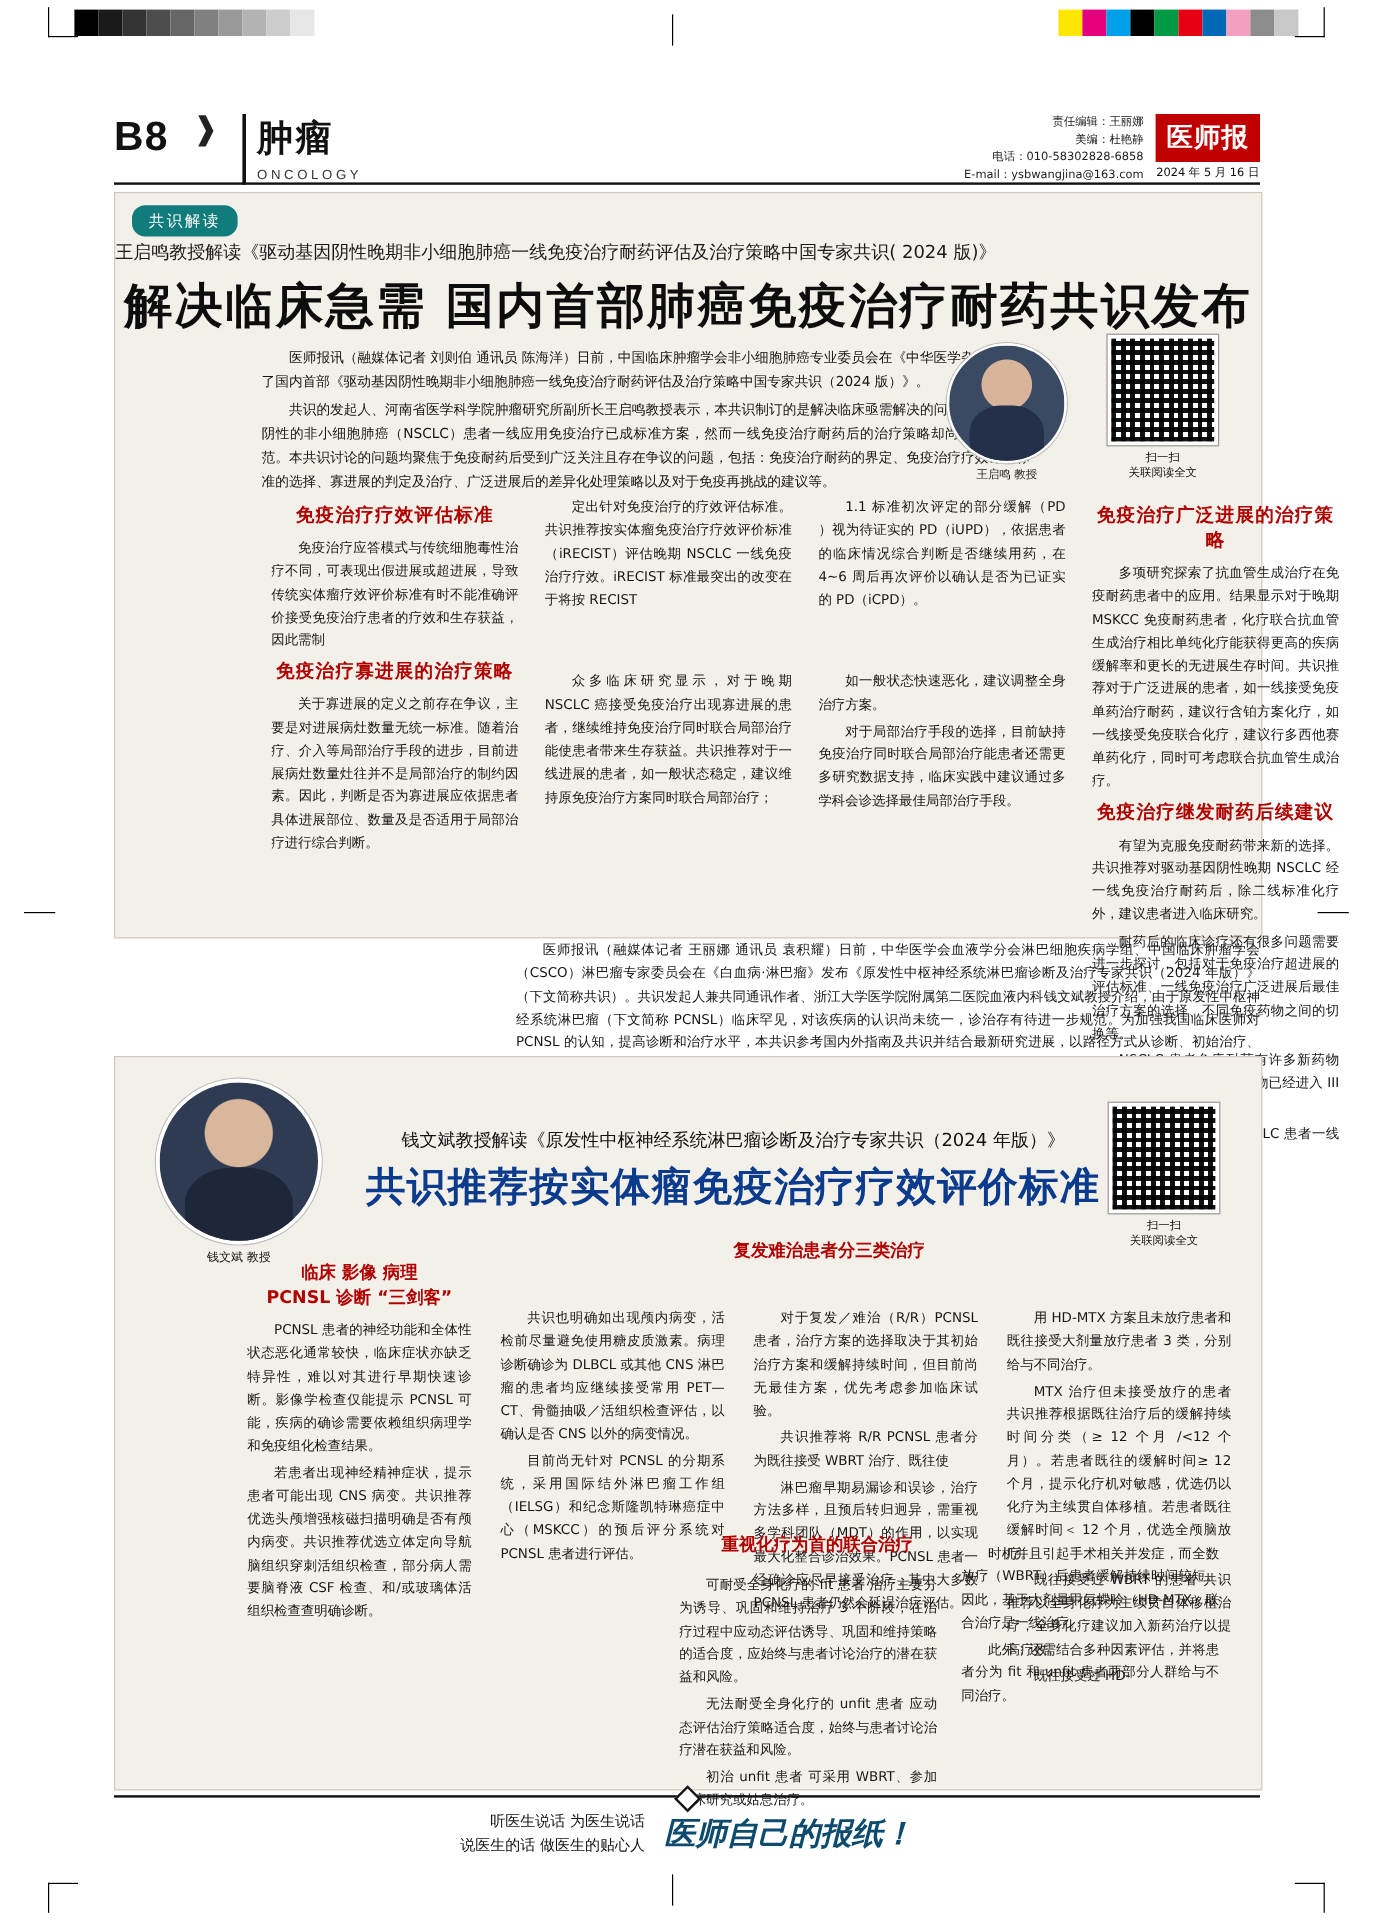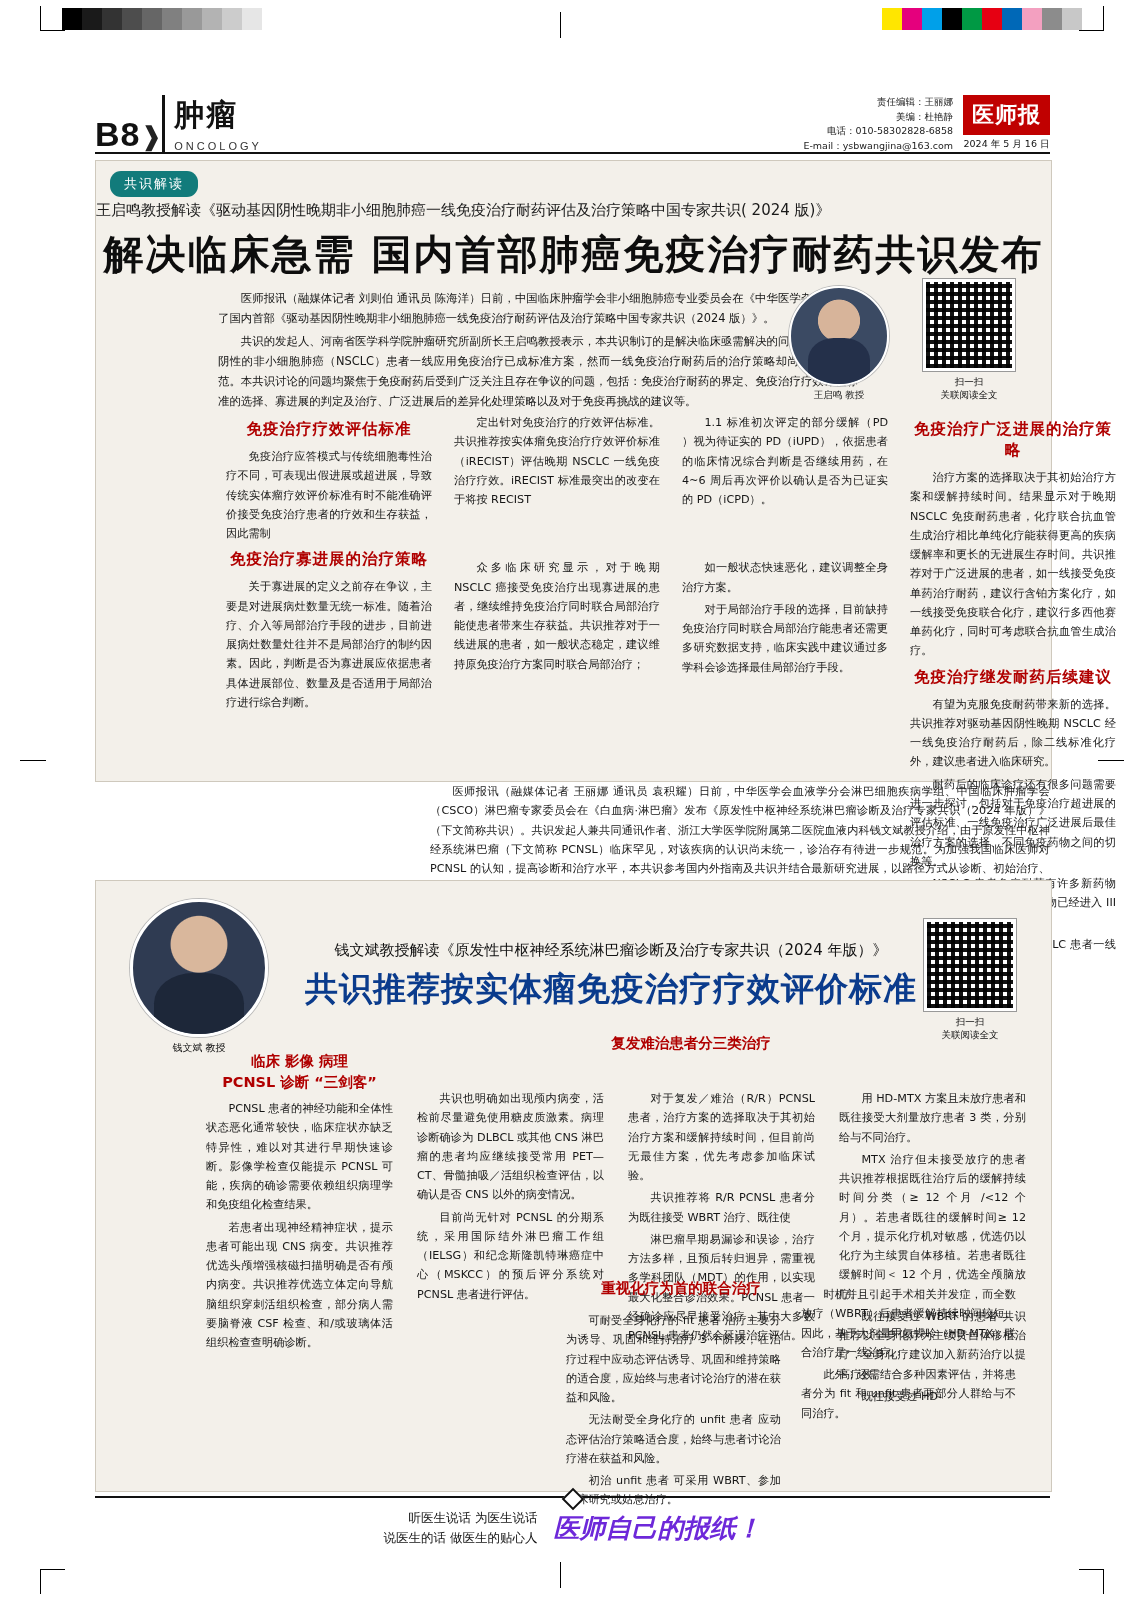--- a/index.html
+++ b/index.html
@@ -22,21 +22,21 @@
   .crop-tr{right:40px;top:6px;width:24px;height:24px;border-width:0 1px 1px 0;}
   .crop-bl{left:40px;bottom:6px;width:24px;height:24px;border-width:1px 0 0 1px;}
   .crop-br{right:40px;bottom:6px;width:24px;height:24px;border-width:1px 1px 0 0;}
   .tickline{position:absolute;background:#000;}
 
   
   .masthead{position:absolute;left:95px;top:95px;width:955px;height:58px;}
   .pagenum{font-family:"Liberation Sans",sans-serif;font-size:34px;font-weight:bold;letter-spacing:1px;}
   .sect-cn{font-size:30px;font-weight:bold;font-family:"DejaVu Sans",sans-serif;letter-spacing:2px;}
   .sect-en{font-family:"Liberation Sans",sans-serif;font-size:11px;letter-spacing:3px;color:#333;}
-  .mast-left{display:flex;align-items:flex-end;gap:0;}
+  .mast-left{display:flex;gap:20px;}
   .arrow-sep{font-size:26px;color:#222;line-height:1;padding-bottom:4px;}
   .mast-right{position:absolute;right:0;top:0;display:flex;align-items:flex-start;gap:10px;}
   .mast-meta{font-size:9.5px;line-height:1.55;text-align:right;color:#222;font-family:"DejaVu Sans",sans-serif;}
   .brandbox{background:#c00000;color:#fff;font-family:"DejaVu Sans",sans-serif;font-weight:bold;font-size:22px;
             padding:5px 9px;letter-spacing:1px;text-align:center;}
   .branddate{font-size:9.5px;text-align:center;margin-top:3px;font-family:"DejaVu Sans",sans-serif;}
   .mast-rule{position:absolute;left:95px;top:152px;width:955px;border-top:2px solid #111;}
 
   
   .art1{position:absolute;left:95px;top:160px;width:955px;height:620px;
@@ -94,21 +94,21 @@
   .cols2{position:absolute;left:110px;top:168px;width:820px;height:420px;
          display:grid;grid-template-columns:1fr 1fr 1fr 1fr;column-gap:24px;}
   .subhead-b{color:#b00000;font-family:"DejaVu Sans",sans-serif;font-weight:bold;font-size:14.5px;
         text-align:center;margin:2px 0 6px;line-height:1.45;}
 
   
   .footer{position:absolute;left:95px;bottom:52px;width:955px;text-align:center;}
   .foot-rule{border-top:2px solid #111;}
   .foot-inner{display:flex;align-items:center;justify-content:center;gap:16px;margin-top:10px;}
   .foot-lines{font-family:"DejaVu Sans",sans-serif;font-size:12.5px;line-height:1.6;text-align:right;color:#111;}
-  .foot-script{font-family:"DejaVu Sans",sans-serif;font-size:26px;font-weight:bold;font-style:italic;color:#6d28d9;}
+  .foot-script{font-family:"DejaVu Sans",sans-serif;font-size:26px;font-weight:bold;font-style:italic;color:#0c4a6e;}
   .foot-diamond{position:absolute;left:50%;top:-7px;width:12px;height:12px;background:#fff;
         border:2px solid #111;transform:translateX(-50%) rotate(45deg);}
 </style>
 </head>
 <body>
 
 <div class="page">
 
   <div class="cropmark crop-tl"></div>
   <div class="cropmark crop-tr"></div>
@@ -219,21 +219,21 @@
         <div style="height:46px"></div>
         <div class="body-cn">
           <p>如一般状态快速恶化，建议调整全身治疗方案。</p>
           <p>对于局部治疗手段的选择，目前缺持免疫治疗同时联合局部治疗能患者还需更多研究数据支持，临床实践中建议通过多学科会诊选择最佳局部治疗手段。</p>
         </div>
       </div>
 
       <div>
         <div class="subhead">免疫治疗广泛进展的治疗策略</div>
         <div class="body-cn">
-          <p>治疗方案的选择取决于其初始治疗方案和缓解持续时间。结果显示对于晚期 NSCLC 免疫耐药患者，化疗联合抗血管生成治疗相比单纯化疗能获得更高的疾病缓解率和更长的无进展生存时间。共识推荐对于广泛进展的患者，如一线接受免疫单药治疗耐药，建议行含铂方案化疗，如一线接受免疫联合化疗，建议行多西他赛单药化疗，同时可考虑联合抗血管生成治疗。</p>
+          <p>多项研究探索了抗血管生成治疗在免疫耐药患者中的应用。结果显示对于晚期 MSKCC 免疫耐药患者，化疗联合抗血管生成治疗相比单纯化疗能获得更高的疾病缓解率和更长的无进展生存时间。共识推荐对于广泛进展的患者，如一线接受免疫单药治疗耐药，建议行含铂方案化疗，如一线接受免疫联合化疗，建议行多西他赛单药化疗，同时可考虑联合抗血管生成治疗。</p>
         </div>
         <div class="subhead">免疫治疗继发耐药后续建议</div>
         <div class="body-cn">
           <p>有望为克服免疫耐药带来新的选择。共识推荐对驱动基因阴性晚期 NSCLC 经一线免疫治疗耐药后，除二线标准化疗外，建议患者进入临床研究。</p>
           <p>耐药后的临床诊疗还有很多问题需要进一步探讨，包括对于免疫治疗超进展的评估标准、一线免疫治疗广泛进展后最佳治疗方案的选择、不同免疫药物之间的切换等。</p>
           <p>NSCLC 患者免疫耐药有许多新药物临床研究正在开展，部分药物已经进入 III 期临床研究阶段，</p>
           <p>驱动基因阴性晚期 NSCLC 患者一线免疫</p>
         </div>
       </div>
     </div>

